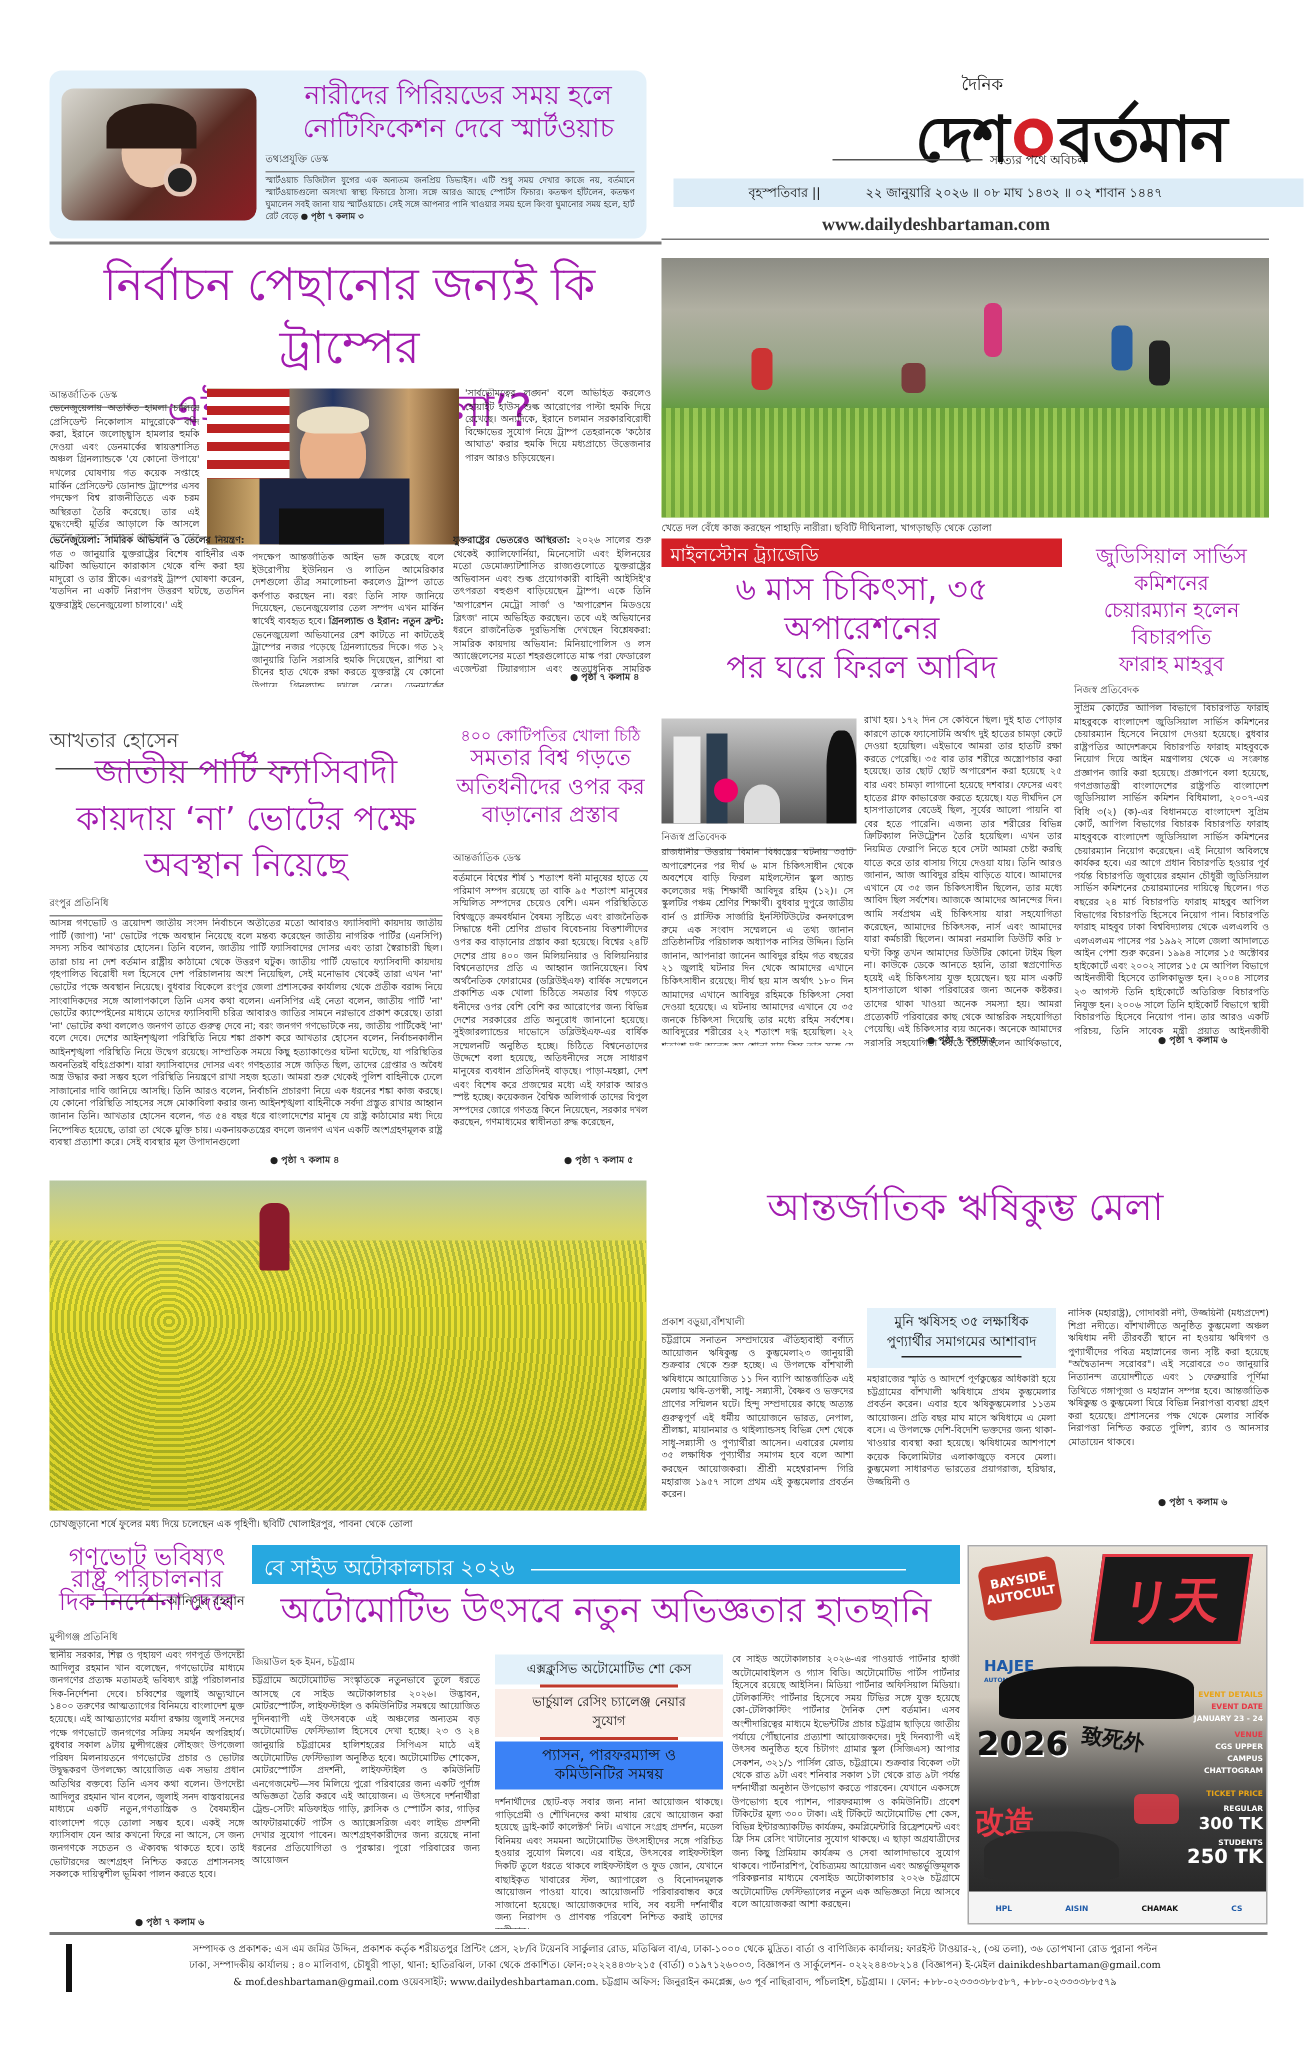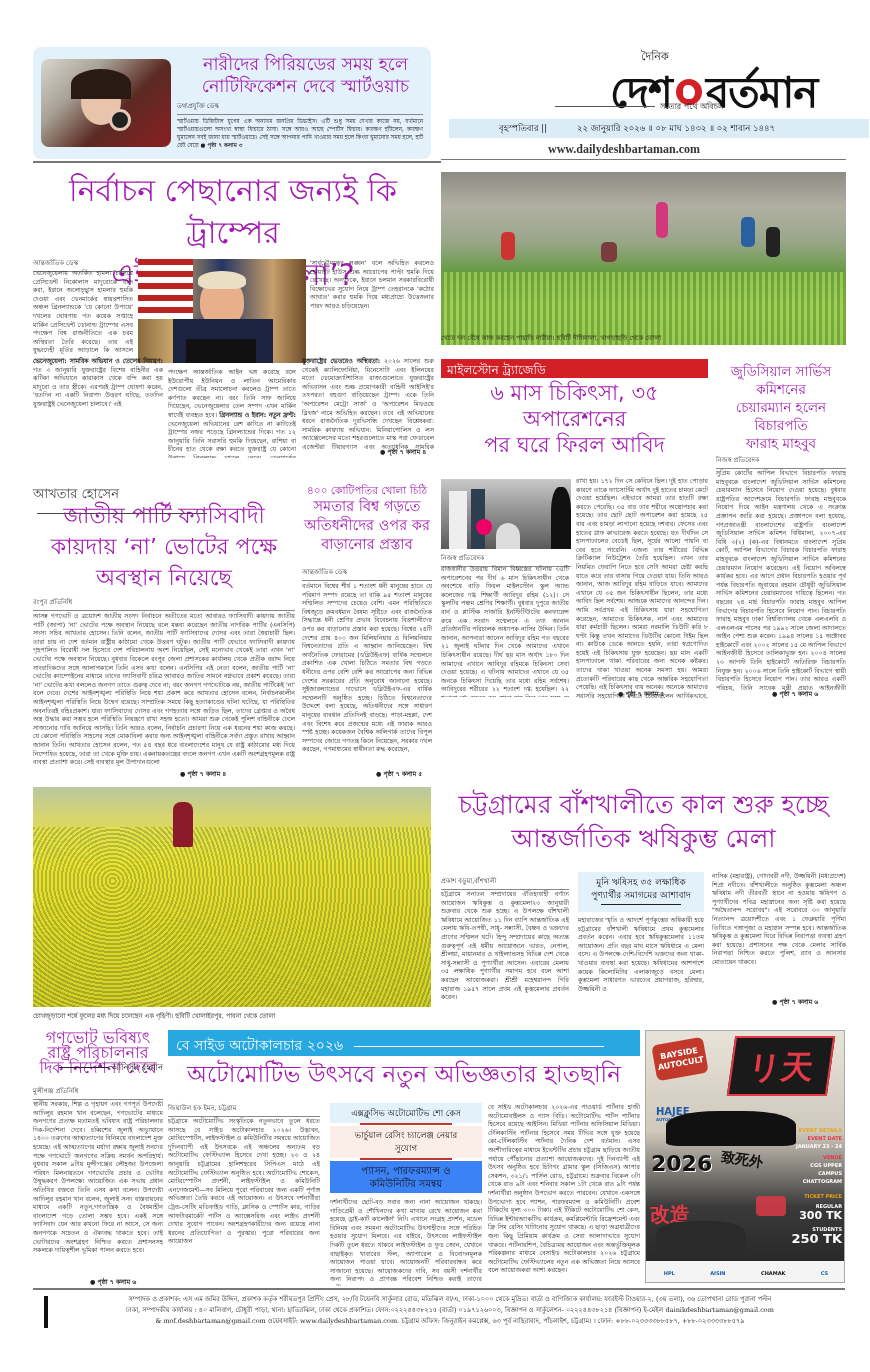--- a/index.html
+++ b/index.html
@@ -90,21 +90,21 @@
 <div class="abs txt jump" style="left:380px;top:448px;width:60px;">● পৃষ্ঠা ৭ কলাম ৪</div>
 
 <div class="abs photo" style="left:441px;top:172px;width:405px;height:173px;background:linear-gradient(180deg,#8c8c84 0%,#b1b0a2 20%,#9aa68a 40%,#5f9a3a 60%,#9ccc4a 80%,#7fb23a 100%);">
   <div style="position:absolute;left:0;top:100px;width:405px;height:73px;background:repeating-linear-gradient(90deg,#6ea43a 0 3px,#a5d05a 3px 6px);opacity:.8;"></div>
   <div style="position:absolute;left:60px;top:60px;width:14px;height:28px;background:#c33;border-radius:5px;"></div>
   <div style="position:absolute;left:215px;top:30px;width:12px;height:36px;background:#d3387a;border-radius:5px;"></div>
   <div style="position:absolute;left:300px;top:45px;width:14px;height:30px;background:#2a5fa0;border-radius:5px;"></div>
   <div style="position:absolute;left:325px;top:55px;width:14px;height:30px;background:#222;border-radius:5px;"></div>
   <div style="position:absolute;left:160px;top:70px;width:16px;height:20px;background:#7a3d3d;border-radius:5px;"></div>
 </div>
-<div class="abs caption" style="left:441px;top:333px;width:405px;">খেতে দল বেঁধে কাজ করছেন পাহাড়ি নারীরা। ছবিটি দীঘিনালা, খাগড়াছড়ি থেকে তোলা</div>
+<div class="abs caption" style="left:441px;top:347px;width:405px;">খেতে দল বেঁধে কাজ করছেন পাহাড়ি নারীরা। ছবিটি দীঘিনালা, খাগড়াছড়ি থেকে তোলা</div>
 
 <div class="abs" style="left:441px;top:359px;width:267px;height:19px;background:#d32027;color:#fff;font-size:12px;font-family:'DejaVu Sans',sans-serif;padding:2px 6px;">
   <span>মাইলস্টোন ট্র্যাজেডি</span>
   <span style="display:inline-block;width:150px;height:1px;background:#fff;vertical-align:middle;margin-left:6px;"></span>
 </div>
 <div class="abs headline" style="left:441px;top:380px;width:267px;font-size:21px;line-height:26px;">
   <div>৬ মাস চিকিৎসা, ৩৫ অপারেশনের</div>
   <div>পর ঘরে ফিরল আবিদ</div>
 </div>
 <div class="abs photo" style="left:441px;top:479px;width:130px;height:70px;background:linear-gradient(180deg,#c9c9c9 0%,#9a9a9a 40%,#5a5a5a 100%);">
@@ -153,21 +153,20 @@
 <div class="abs txt" style="left:302px;top:582px;width:130px;height:190px;overflow:hidden;">বর্তমানে বিশ্বের শীর্ষ ১ শতাংশ ধনী মানুষের হাতে যে পরিমাণ সম্পদ রয়েছে তা বাকি ৯৫ শতাংশ মানুষের সম্মিলিত সম্পদের চেয়েও বেশি। এমন পরিস্থিতিতে বিশ্বজুড়ে ক্রমবর্ধমান বৈষম্য সৃষ্টিতে এবং রাজনৈতিক সিদ্ধান্তে ধনী শ্রেণির প্রভাব বিবেচনায় বিত্তশালীদের ওপর কর বাড়ানোর প্রস্তাব করা হয়েছে। বিশ্বের ২৪টি দেশের প্রায় ৪০০ জন মিলিয়নিয়ার ও বিলিয়নিয়ার বিশ্বনেতাদের প্রতি এ আহ্বান জানিয়েছেন। বিশ্ব অর্থনৈতিক ফোরামের (ডব্লিউইএফ) বার্ষিক সম্মেলনে প্রকাশিত এক খোলা চিঠিতে সমতার বিশ্ব গড়তে ধনীদের ওপর বেশি বেশি কর আরোপের জন্য বিভিন্ন দেশের সরকারের প্রতি অনুরোধ জানানো হয়েছে। সুইজারল্যান্ডের দাভোসে ডব্লিউইএফ-এর বার্ষিক সম্মেলনটি অনুষ্ঠিত হচ্ছে। চিঠিতে বিশ্বনেতাদের উদ্দেশে বলা হয়েছে, অতিধনীদের সঙ্গে সাধারণ মানুষের ব্যবধান প্রতিদিনই বাড়ছে। পাড়া-মহল্লা, দেশ এবং বিশেষ করে প্রজন্মের মধ্যে এই ফারাক আরও স্পষ্ট হচ্ছে। কয়েকজন বৈশ্বিক অলিগার্ক তাদের বিপুল সম্পদের জোরে গণতন্ত্র কিনে নিয়েছেন, সরকার দখল করছেন, গণমাধ্যমের স্বাধীনতা রুদ্ধ করেছেন,</div>
 <div class="abs txt jump" style="left:376px;top:770px;">● পৃষ্ঠা ৭ কলাম ৫</div>
 
 <div class="abs photo" style="left:33px;top:787px;width:398px;height:220px;background:linear-gradient(180deg,#b8c8a0 0%,#d9d66a 15%,#e5da2a 35%,#d2c81c 60%,#b8b214 100%);">
   <div style="position:absolute;left:0;top:40px;width:398px;height:180px;background:repeating-radial-gradient(circle at 20% 30%,#f1e83a 0 2px,#8fa22a 2px 4px);opacity:.55;"></div>
   <div style="position:absolute;left:140px;top:15px;width:20px;height:45px;background:#8b1a2b;border-radius:8px 8px 2px 2px;"></div>
 </div>
 <div class="abs caption" style="left:33px;top:1011px;width:398px;">চোখজুড়ানো শর্ষে ফুলের মধ্য দিয়ে চলেছেন এক গৃহিণী। ছবিটি খোলাইরপুর, পাবনা থেকে তোলা</div>
 
 <div class="abs headline" style="left:441px;top:788px;width:405px;font-size:25px;line-height:34px;">
-  <div>চট্টগ্রামের বাঁশখালীতে কাল শুরু হচ্ছে</div>
   <div>আন্তর্জাতিক ঋষিকুম্ভ মেলা</div>
 </div>
 <div class="abs byline" style="left:441px;top:876px;width:128px;">প্রকাশ বড়ুয়া,বাঁশখালী</div>
 <div class="abs txt" style="left:441px;top:890px;width:128px;height:120px;overflow:hidden;">চট্টগ্রামে সনাতন সম্প্রদায়ের ঐতিহ্যবাহী বর্ণাঢ্য আয়োজন ঋষিকুম্ভ ও কুম্ভমেলা২৩ জানুয়ারী শুক্রবার থেকে শুরু হচ্ছে। এ উপলক্ষে বাঁশখালী ঋষিধামে আয়োজিত ১১ দিন ব্যাপি আন্তর্জাতিক এই মেলায় ঋষি-তপস্বী, সাধু- সন্ন্যাসী, বৈষ্ণব ও ভক্তদের প্রাণের সম্মিলন ঘটে। হিন্দু সম্প্রদায়ের কাছে অত্যন্ত গুরুত্বপূর্ণ এই ধর্মীয় আয়োজনে ভারত, নেপাল, শ্রীলঙ্কা, মায়ানমার ও থাইল্যান্ডসহ বিভিন্ন দেশ থেকে সাধু-সন্ন্যাসী ও পুণ্যার্থীরা আসেন। এবারের মেলায় ৩৫ লক্ষাধিক পুণ্যার্থীর সমাগম হবে বলে আশা করছেন আয়োজকরা। শ্রীশ্রী মহেশ্বরানন্দ গিরি মহারাজ ১৯৫৭ সালে প্রথম এই কুম্ভমেলার প্রবর্তন করেন।</div>
 <div class="abs" style="left:578px;top:872px;width:126px;height:40px;background:#e3f1fa;text-align:center;font-size:9px;font-family:'DejaVu Sans',sans-serif;padding-top:4px;line-height:13px;">
   <div>মুনি ঋষিসহ ৩৫ লক্ষাধিক</div>
   <div>পুণ্যার্থীর সমাগমের আশাবাদ</div>
   <div style="width:80px;height:1px;background:#222;margin:2px auto 0;"></div>
 </div>
 <div class="abs txt" style="left:578px;top:916px;width:126px;height:94px;overflow:hidden;">মহারাজের স্মৃতি ও আদর্শে পূর্ণকুম্ভের অধিকারী হয়ে চট্টগ্রামের বাঁশখালী ঋষিধামে প্রথম কুম্ভমেলার প্রবর্তন করেন। এবার হবে ঋষিকুম্ভমেলার ১১তম আয়োজন। প্রতি বছর মাঘ মাসে ঋষিধামে এ মেলা বসে। এ উপলক্ষে দেশি-বিদেশি ভক্তদের জন্য থাকা-খাওয়ার ব্যবস্থা করা হয়েছে। ঋষিধামের আশপাশে কয়েক কিলোমিটার এলাকাজুড়ে বসবে মেলা। কুম্ভমেলা সাধারণত ভারতের প্রয়াগরাজ, হরিদ্বার, উজ্জয়িনী ও</div>

